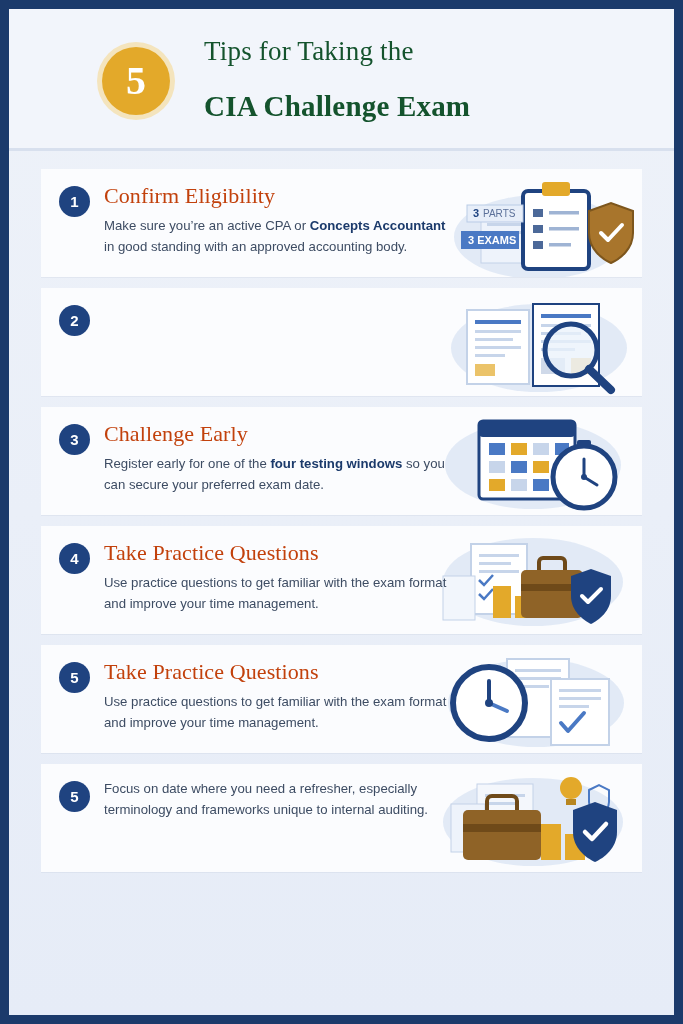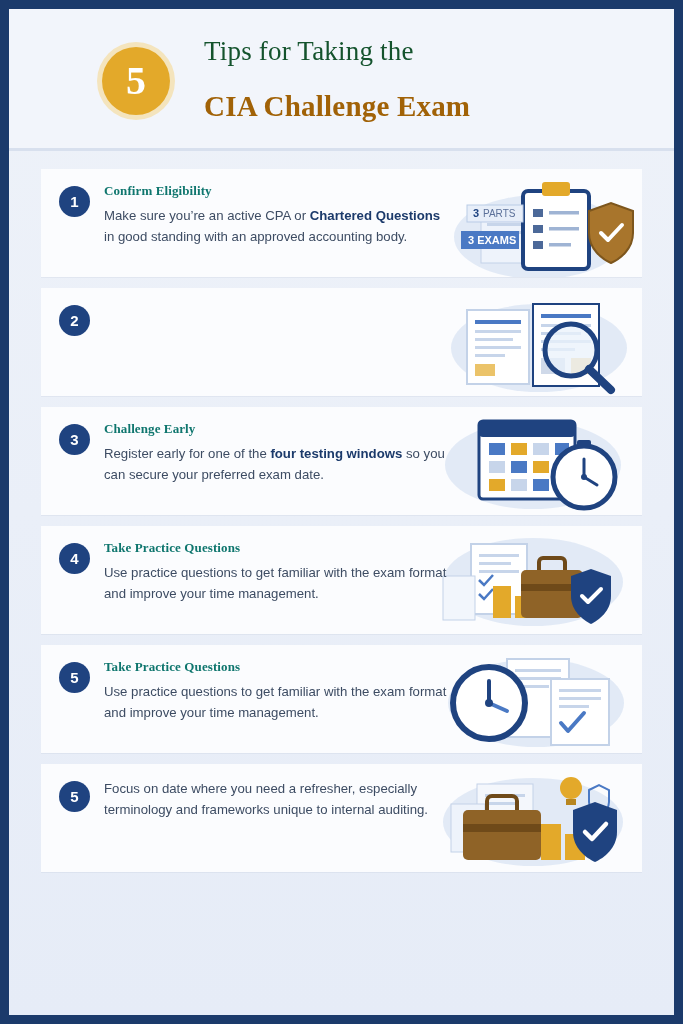--- a/index.html
+++ b/index.html
@@ -60,21 +60,21 @@
   .head-line1 {
     font-family: "Liberation Serif", serif;
     font-size: 27px;
     color: #14532d;
     letter-spacing: .2px;
   }
   .head-line2 {
     font-family: "Liberation Serif", serif;
     font-size: 29px;
     font-weight: bold;
-    color: #a16207;
+    color: #14532d;
     margin-top: 23px;
     letter-spacing: .2px;
   }
 
   
   .cards {
     padding: 18px 32px 20px 32px;
     display: flex;
     flex-direction: column;
     gap: 11px;
@@ -104,23 +104,23 @@
     margin-top: 3px;
     font-family: "Liberation Sans", sans-serif;
   }
   .body {
     margin-left: 14px;
     max-width: 350px;
     z-index: 2;
   }
   .c-title {
     font-family: "Liberation Serif", serif;
-    font-size: 13px;
-    font-weight: bold;
-    color: #0f766e;
+    font-size: 22px;
+    font-weight: normal;
+    color: #c2410c;
     margin-bottom: 6px;
     letter-spacing: .1px;
   }
   .c-desc {
     font-size: 13.2px;
     line-height: 1.62;
     color: #3d4c63;
   }
   .c-desc b { color: #1b3a6b; font-weight: bold; }
 
@@ -154,21 +154,21 @@
       <div class="head-line2">CIA Challenge Exam</div>
     </div>
   </div>
 
   <div class="cards">
 
     <div class="card">
       <div class="num">1</div>
       <div class="body">
         <div class="c-title">Confirm Eligibility</div>
-        <div class="c-desc"><span>Make sure you’re an active CPA or </span><b>Chartered Questions</b><span> in good standing with an approved accounting body.</span></div>
+        <div class="c-desc"><span>Make sure you’re an active CPA or </span><b>Concepts Accountant</b><span> in good standing with an approved accounting body.</span></div>
       </div>
       <div class="art">
         <svg width="215" height="120" viewBox="0 0 215 120">
           <ellipse cx="118" cy="68" rx="85" ry="42" fill="#dde6f5" opacity=".85"></ellipse>
           <rect x="60" y="38" width="66" height="56" fill="#eef3fb" stroke="#c3d2e8"></rect>
           <rect x="66" y="46" width="40" height="3" fill="#c7d5ea"></rect>
           <rect x="66" y="54" width="50" height="3" fill="#c7d5ea"></rect>
           <rect x="66" y="62" width="34" height="3" fill="#c7d5ea"></rect>
           <rect x="102" y="22" width="66" height="78" rx="5" fill="#ffffff" stroke="#1f4380" stroke-width="4"></rect>
           <rect x="121" y="13" width="28" height="14" rx="3" fill="#e3a92a"></rect>

